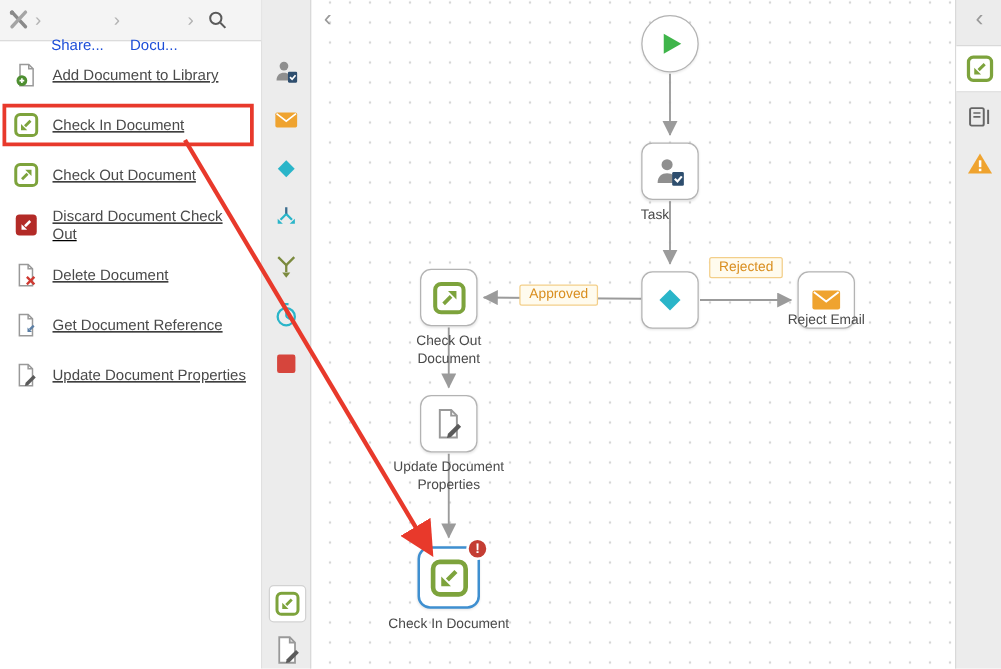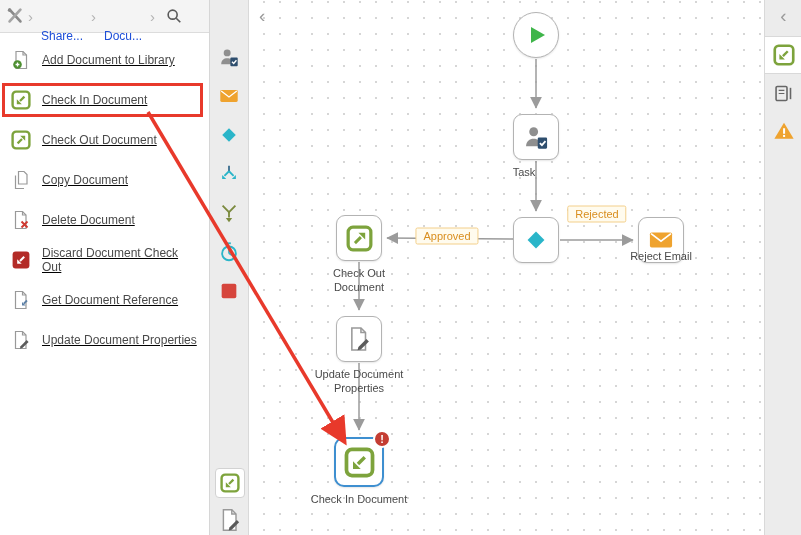--- a/index.html
+++ b/index.html
@@ -127,44 +127,37 @@
 
     <div class="tool-item">
       <svg class="ic" viewBox="0 0 20 20">
         <rect x="1.6" y="1.6" width="16.8" height="16.8" rx="3.5" fill="#fff" stroke="#7da33c" stroke-width="2.4"></rect>
         <path d="M6.6 13.4 L11 9" stroke="#7da33c" stroke-width="2.2"></path>
         <path d="M14.2 5.8 v5 l-5 -5 z" fill="#7da33c"></path>
       </svg>
       <span>Check Out Document</span>
     </div>
 
-    <div class="tool-item">
-      <svg class="ic" viewBox="0 0 20 20">
-        <path d="M7.5 1.5h5.5l3 3V14H7.5z" fill="#fff" stroke="#999" stroke-width="1.2"></path>
-        <path d="M4.5 5.5 V18.5 H13" fill="none" stroke="#999" stroke-width="1.2"></path>
-      </svg>
-      <span>Copy Document</span>
+
+    <div class="tool-item">
+      <svg class="ic" viewBox="0 0 20 20">
+        <rect x="1.6" y="1.6" width="16.8" height="16.8" rx="3" fill="#b32b27"></rect>
+        <path d="M13.2 6.8 L9 11" stroke="#fff" stroke-width="2"></path>
+        <path d="M6.2 13.8 v-4.5 l4.5 4.5 z" fill="#fff"></path>
+      </svg>
+      <span>Discard Document Check Out</span>
     </div>
 
     <div class="tool-item">
       <svg class="ic" viewBox="0 0 20 20">
         <path d="M4.5 1.5h7l3.5 3.5V18.5H4.5z" fill="#fff" stroke="#999" stroke-width="1.2"></path>
         <path d="M11.5 1.5V5H15" fill="none" stroke="#999" stroke-width="1.2"></path>
         <path d="M10.5 11.5 l6 6 M16.5 11.5 l-6 6" stroke="#cf3a32" stroke-width="1.9"></path>
       </svg>
       <span>Delete Document</span>
-    </div>
-
-    <div class="tool-item">
-      <svg class="ic" viewBox="0 0 20 20">
-        <rect x="1.6" y="1.6" width="16.8" height="16.8" rx="3" fill="#b32b27"></rect>
-        <path d="M13.2 6.8 L9 11" stroke="#fff" stroke-width="2"></path>
-        <path d="M6.2 13.8 v-4.5 l4.5 4.5 z" fill="#fff"></path>
-      </svg>
-      <span>Discard Document Check Out</span>
     </div>
 
     <div class="tool-item">
       <svg class="ic" viewBox="0 0 20 20">
         <path d="M4.5 1.5h7l3.5 3.5V18.5H4.5z" fill="#fff" stroke="#999" stroke-width="1.2"></path>
         <path d="M11.5 1.5V5H15" fill="none" stroke="#999" stroke-width="1.2"></path>
         <path d="M16 10.5 L12.8 13.7" stroke="#5b7fa6" stroke-width="1.8"></path>
         <path d="M11 15.5 v-3.6 l3.6 3.6 z" fill="#5b7fa6"></path>
       </svg>
       <span>Get Document Reference</span>

